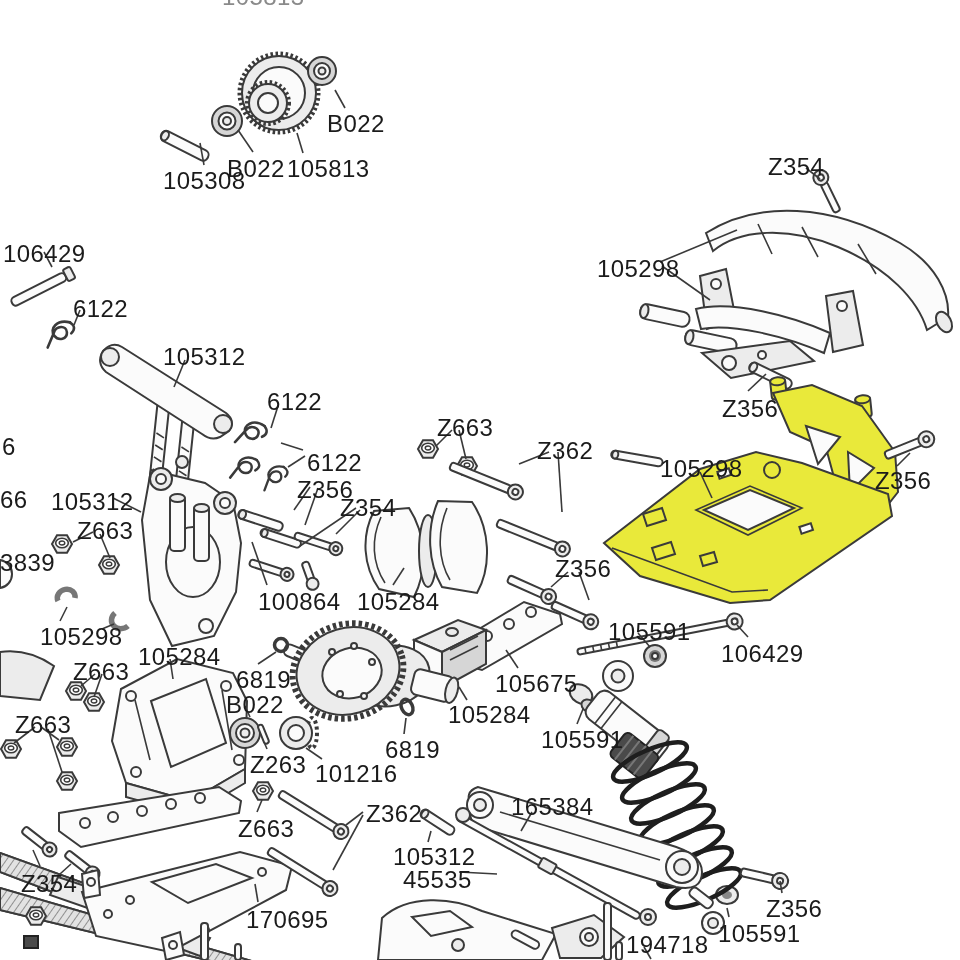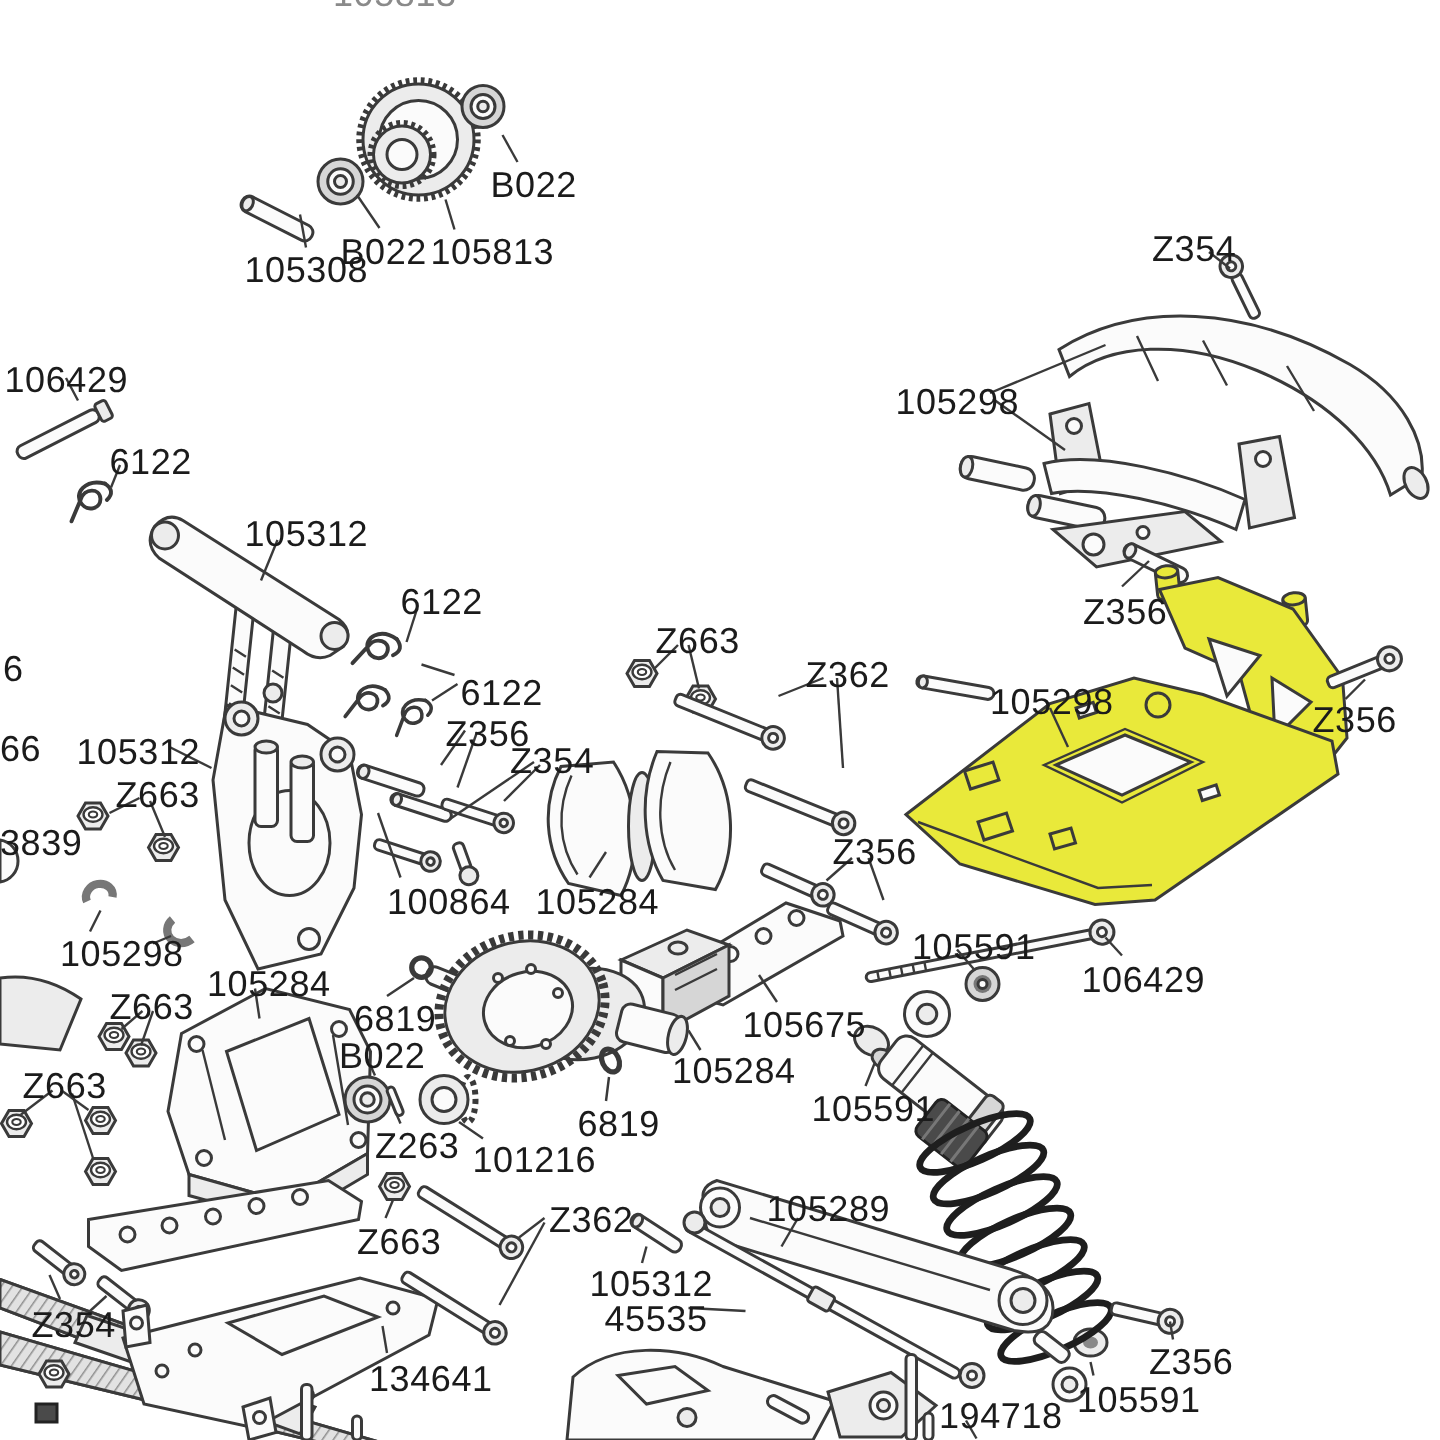--- a/index.html
+++ b/index.html
@@ -565,20 +565,20 @@
       <div class="label" style="left: 236px; top: 666px; color: rgb(27, 27, 27);">6819</div>
       <div class="label" style="left: 226px; top: 691px; color: rgb(27, 27, 27);">B022</div>
       <div class="label" style="left: 250px; top: 751px; color: rgb(27, 27, 27);">Z263</div>
       <div class="label" style="left: 315px; top: 760px; color: rgb(27, 27, 27);">101216</div>
       <div class="label" style="left: 385px; top: 736px; color: rgb(27, 27, 27);">6819</div>
       <div class="label" style="left: 448px; top: 701px; color: rgb(27, 27, 27);">105284</div>
       <div class="label" style="left: 238px; top: 815px; color: rgb(27, 27, 27);">Z663</div>
       <div class="label" style="left: 366px; top: 800px; color: rgb(27, 27, 27);">Z362</div>
       <div class="label" style="left: 393px; top: 843px; color: rgb(27, 27, 27);">105312</div>
       <div class="label" style="left: 403px; top: 866px; color: rgb(27, 27, 27);">45535</div>
-      <div class="label" style="left: 511px; top: 793px; color: rgb(27, 27, 27);">105289</div>
-      <div class="label" style="left: 246px; top: 906px; color: rgb(27, 27, 27);">134641</div>
+      <div class="label" style="left: 511px; top: 793px; color: rgb(27, 27, 27);">165384</div>
+      <div class="label" style="left: 246px; top: 906px; color: rgb(27, 27, 27);">170695</div>
       <div class="label" style="left: 626px; top: 931px; color: rgb(27, 27, 27);">194718</div>
       <div class="label" style="left: 718px; top: 920px; color: rgb(27, 27, 27);">105591</div>
       <div class="label" style="left: 766px; top: 895px; color: rgb(27, 27, 27);">Z356</div>
     </div>
 
 </div>
 
 </body></html>

